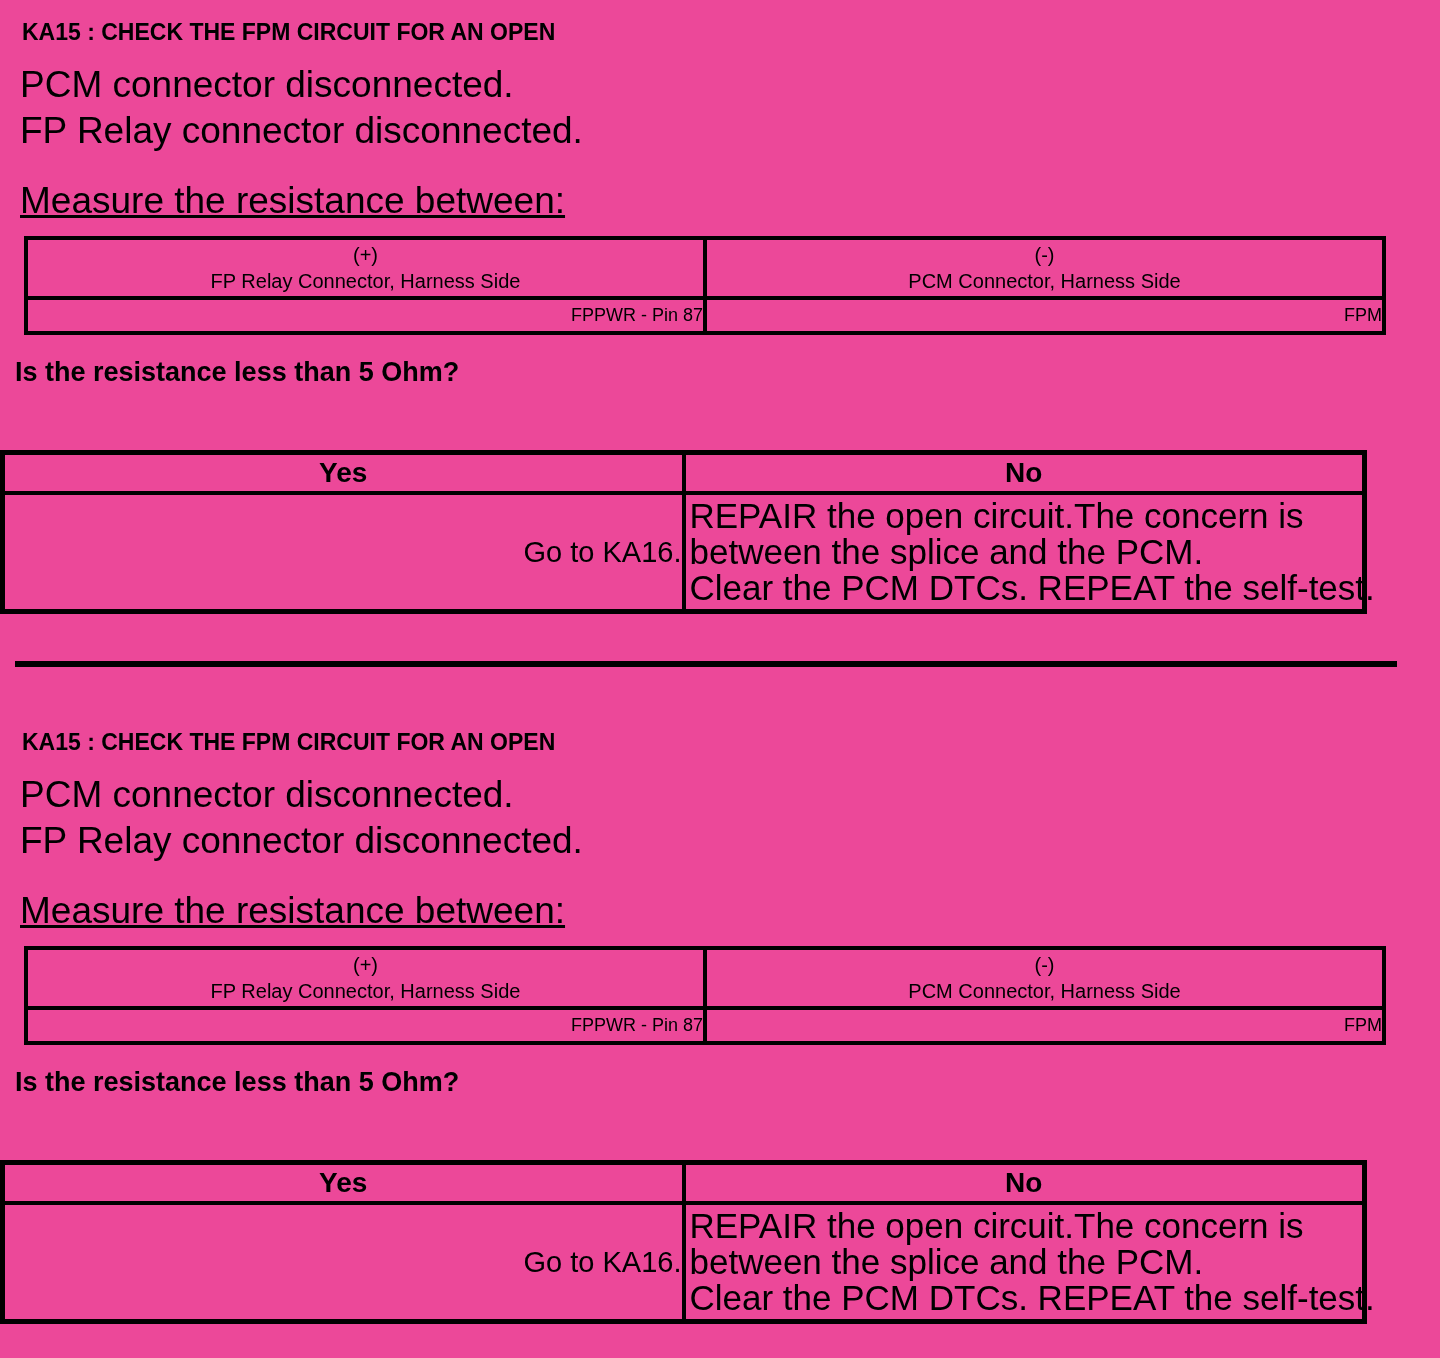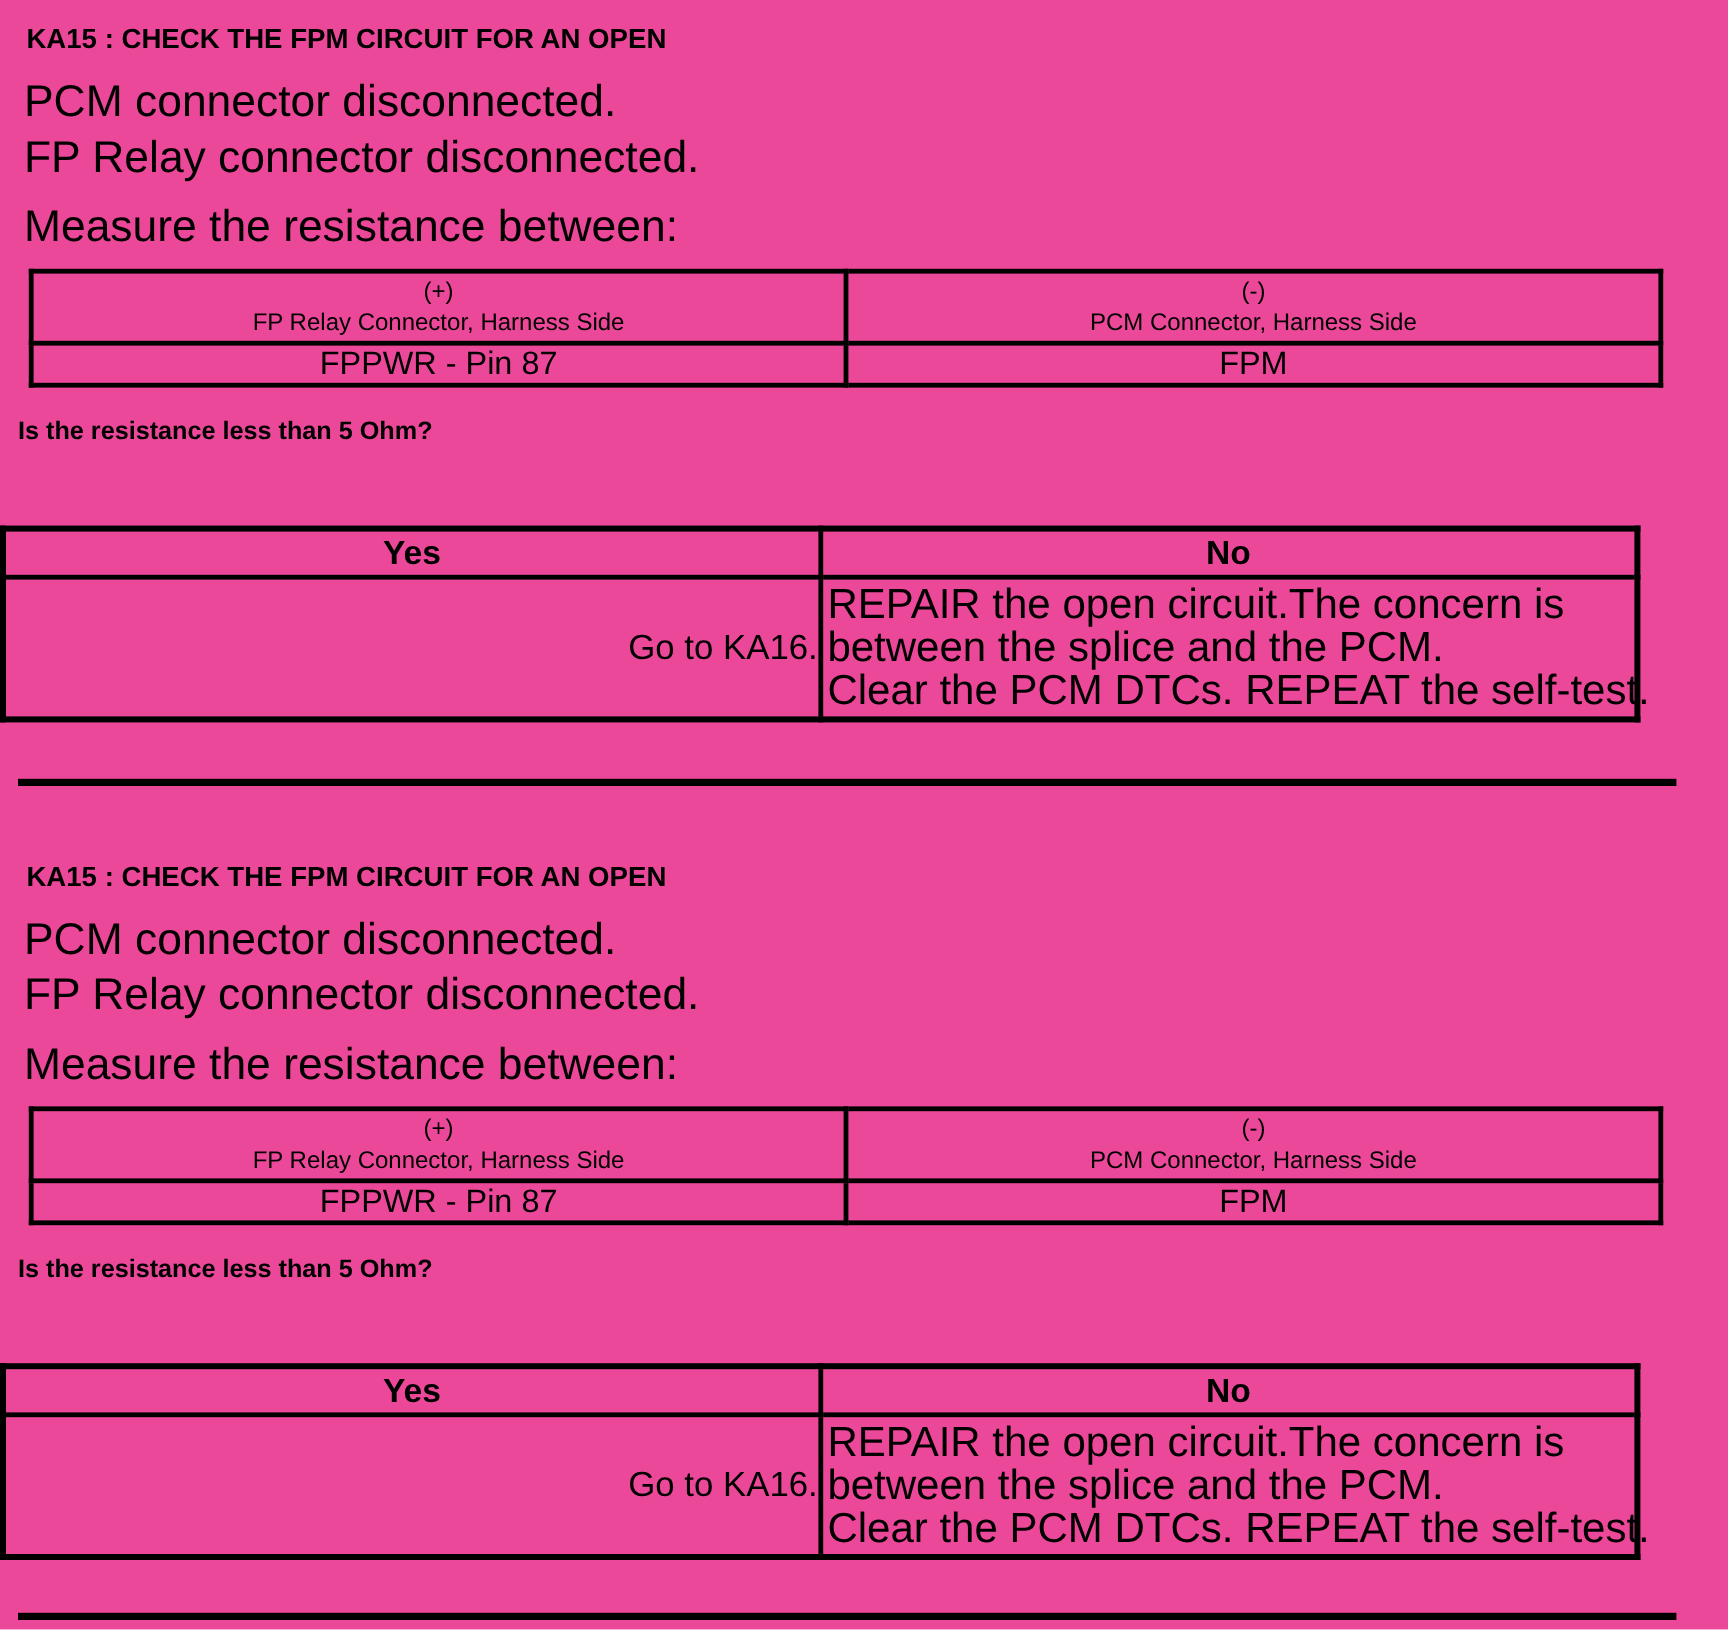--- a/index.html
+++ b/index.html
@@ -24,21 +24,21 @@
     white-space: nowrap;
   }
   .heading2 { margin-top: 61px; }
   .step {
     font-size: 37px;
     line-height: 34px;
     margin: 12px 0 0 20px;
     white-space: nowrap;
   }
   .step-first { margin-top: 22px; }
-  .step-measure { margin-top: 24px; }
+  .step-measure { margin-top: 36px; text-decoration: underline; }
 
   table { border-collapse: collapse; table-layout: fixed; }
 
   .measure-table {
     width: 1362px;
     margin: 18px 0 0 24px;
     border: 4px solid #000;
   }
   .measure-table th, .measure-table td {
     border: 4px solid #000;
@@ -47,28 +47,29 @@
     font-weight: normal;
     padding: 0;
   }
   .measure-table th {
     font-size: 20px;
     line-height: 26px;
     height: 56px;
     vertical-align: middle;
   }
   .measure-table td {
-    font-size: 27px;
+    font-size: 18px;
     line-height: 27px;
     height: 31px;
     vertical-align: middle;
+    text-align: right;
   }
 
   .question {
-    font-size: 21px;
+    font-size: 27px;
     font-weight: bold;
     line-height: 30px;
     margin: 22px 0 0 15px;
     white-space: nowrap;
   }
 
   .decision-table {
     width: 1367px;
     margin: 63px 0 0 0;
     border: 5px solid #000;

